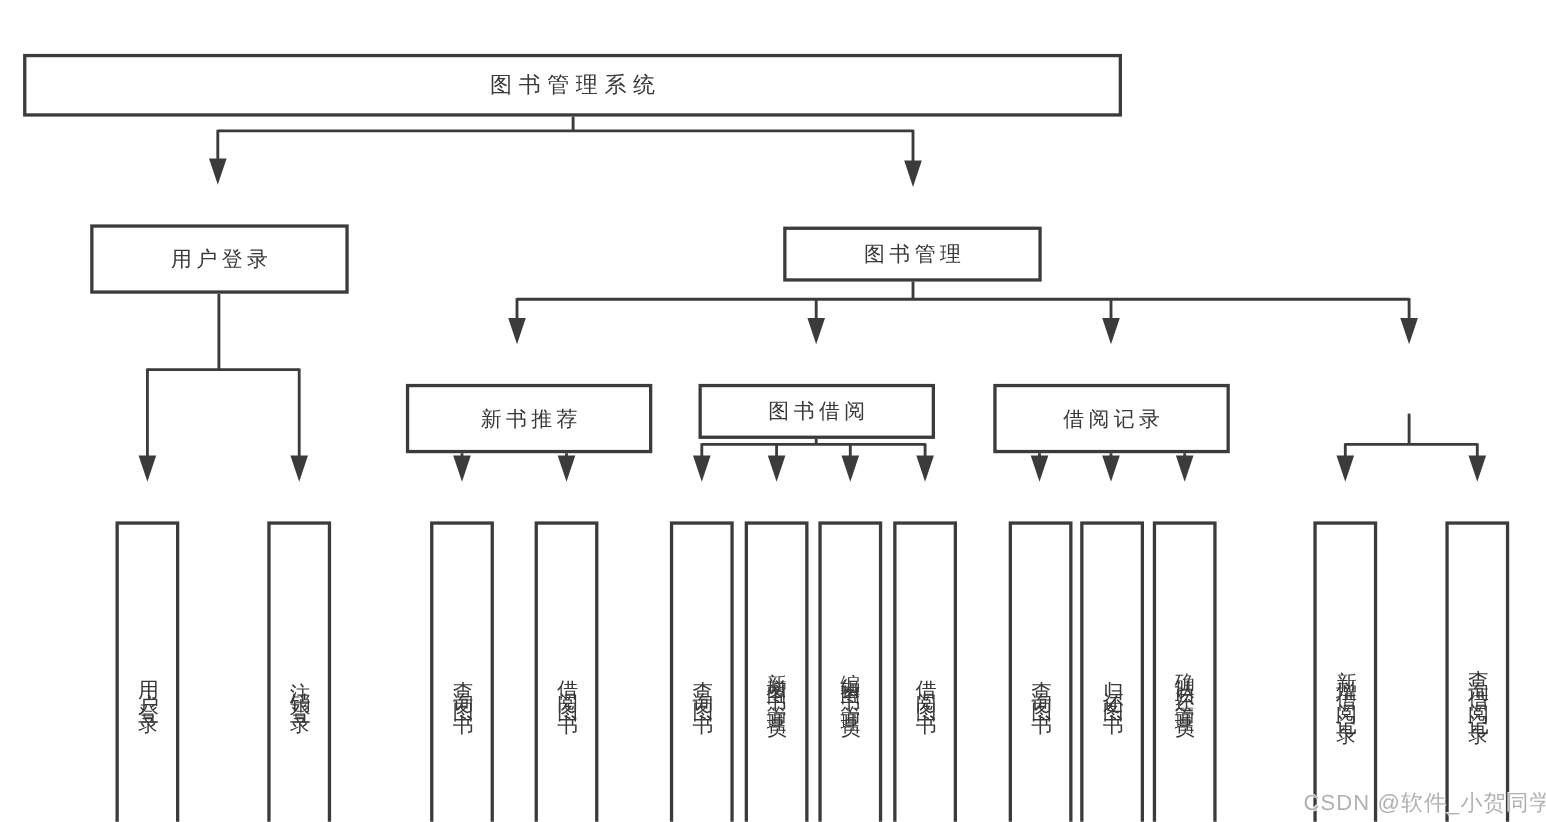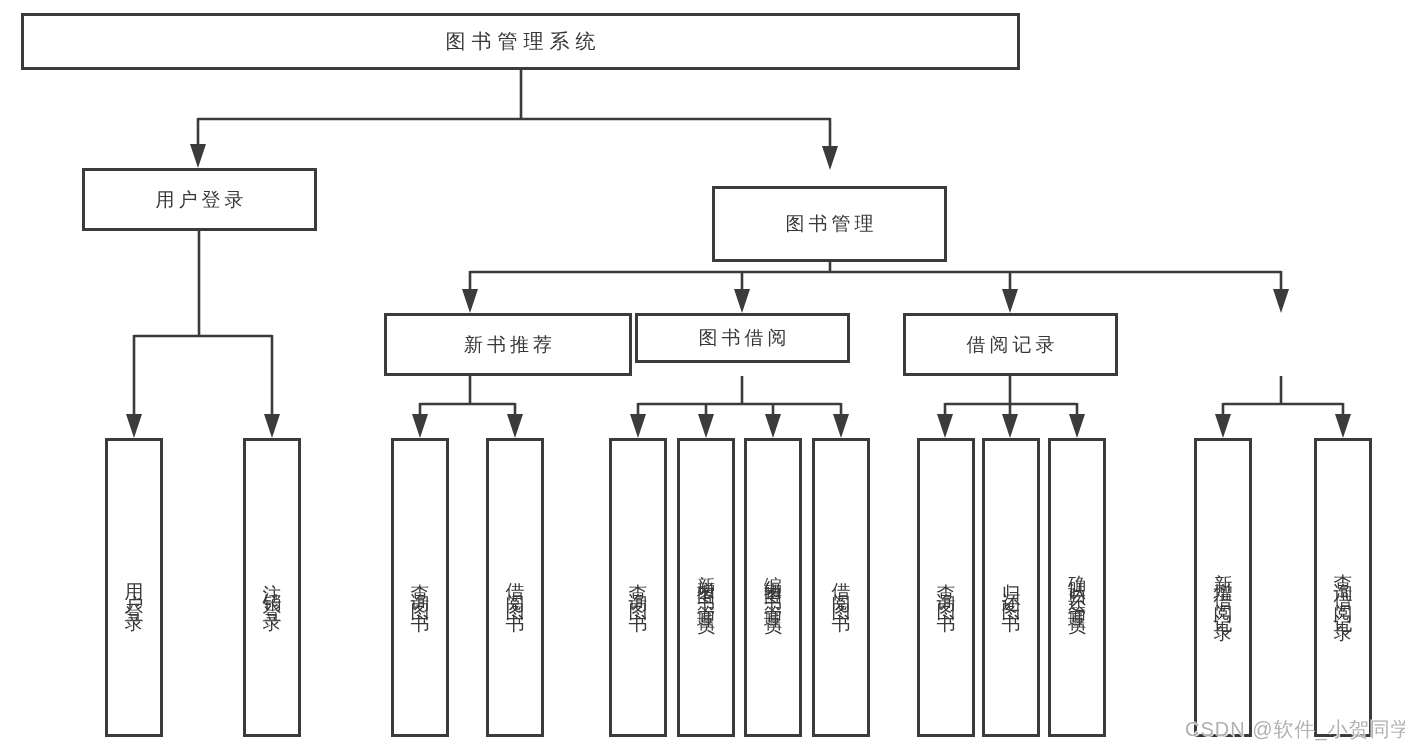--- a/index.html
+++ b/index.html
@@ -27,20 +27,21 @@
   }
   .node {
     position: absolute;
     box-sizing: border-box;
     background: #ffffff;
     border: 3px solid #3b3b3b;
     display: flex;
     align-items: center;
     justify-content: center;
     color: #383838;
+    margin-top: 36px;
   }
   .hbox {
     font-size: 19px;
     letter-spacing: 4px;
     text-indent: 4px; 
     white-space: nowrap;
   }
   .root {
     font-size: 20px;
     letter-spacing: 6px;
@@ -139,23 +140,23 @@
       <polygon points="1002,414 1018,414 1010,438"></polygon>
       <polygon points="1069,414 1085,414 1077,438"></polygon>
       <polygon points="1215,414 1231,414 1223,438"></polygon>
       <polygon points="1335,414 1351,414 1343,438"></polygon>
     </g>
   </svg>
 
   <div class="node hbox root" style="left:21px; top:13px; width:999px; height:57px;">图书管理系统</div>
 
   <div class="node hbox" style="left:82px; top:168px; width:235px; height:63px;">用户登录</div>
-  <div class="node hbox" style="left:712px; top:186px; width:235px; height:76px;">图书管理</div>
+  <div class="node hbox" style="left:712px; top:170px; width:235px; height:50px;">图书管理</div>
 
-  <div class="node hbox" style="left:384px; top:313px; width:248px; height:63px;">新书推荐</div>
+  <div class="node hbox" style="left:369px; top:313px; width:224px; height:63px;">新书推荐</div>
   <div class="node hbox" style="left:635px; top:313px; width:215px; height:50px;">图书借阅</div>
   <div class="node hbox" style="left:903px; top:313px; width:215px; height:63px;">借阅记录</div>
 
   <div class="node vbox" style="left:105px;">用户登录</div>
   <div class="node vbox" style="left:243px;">注销登录</div>
 
   <div class="node vbox" style="left:391px;">查询图书</div>
   <div class="node vbox" style="left:486px;">借阅图书</div>
 
   <div class="node vbox" style="left:609px;">查询图书</div>

